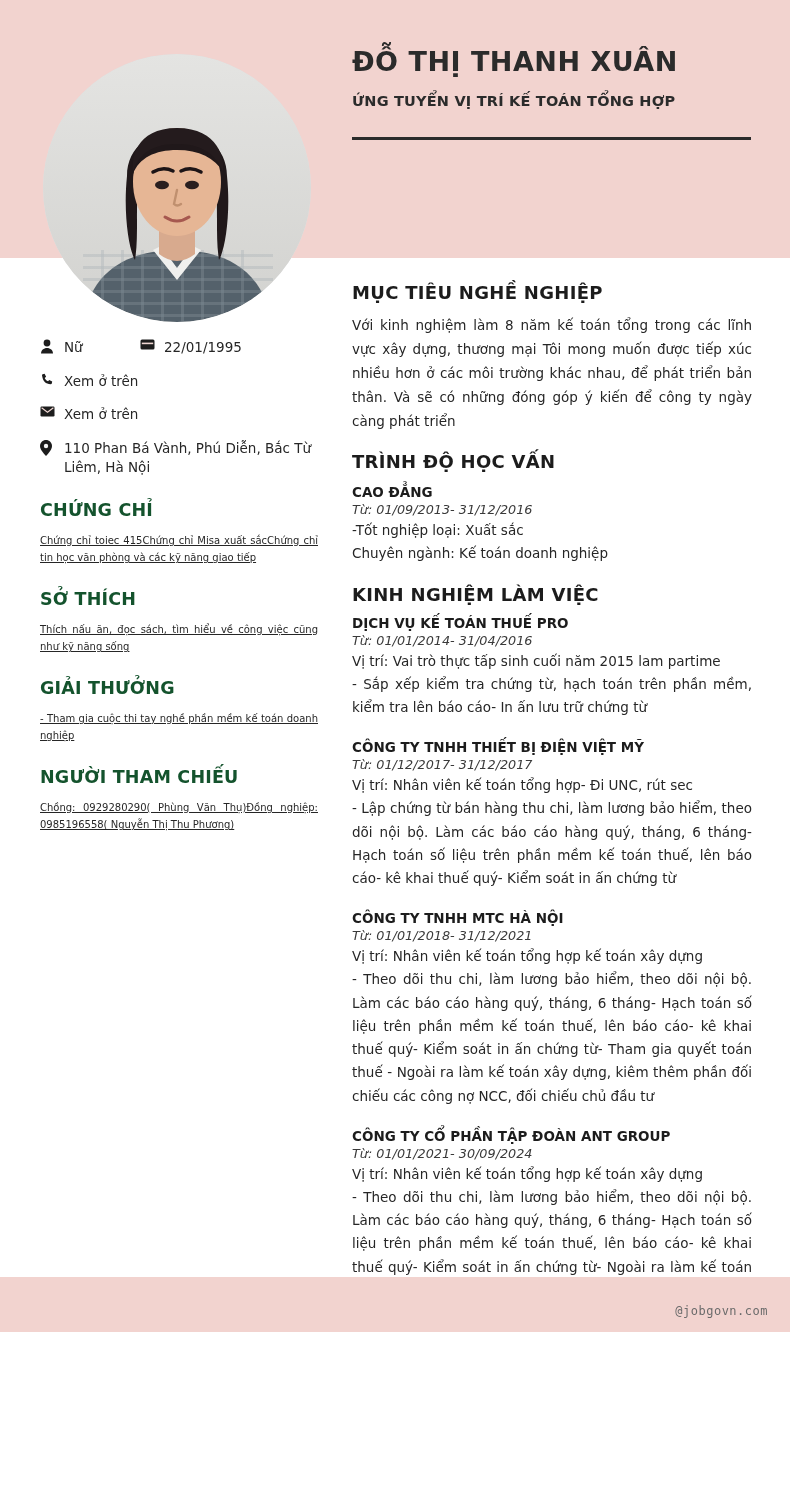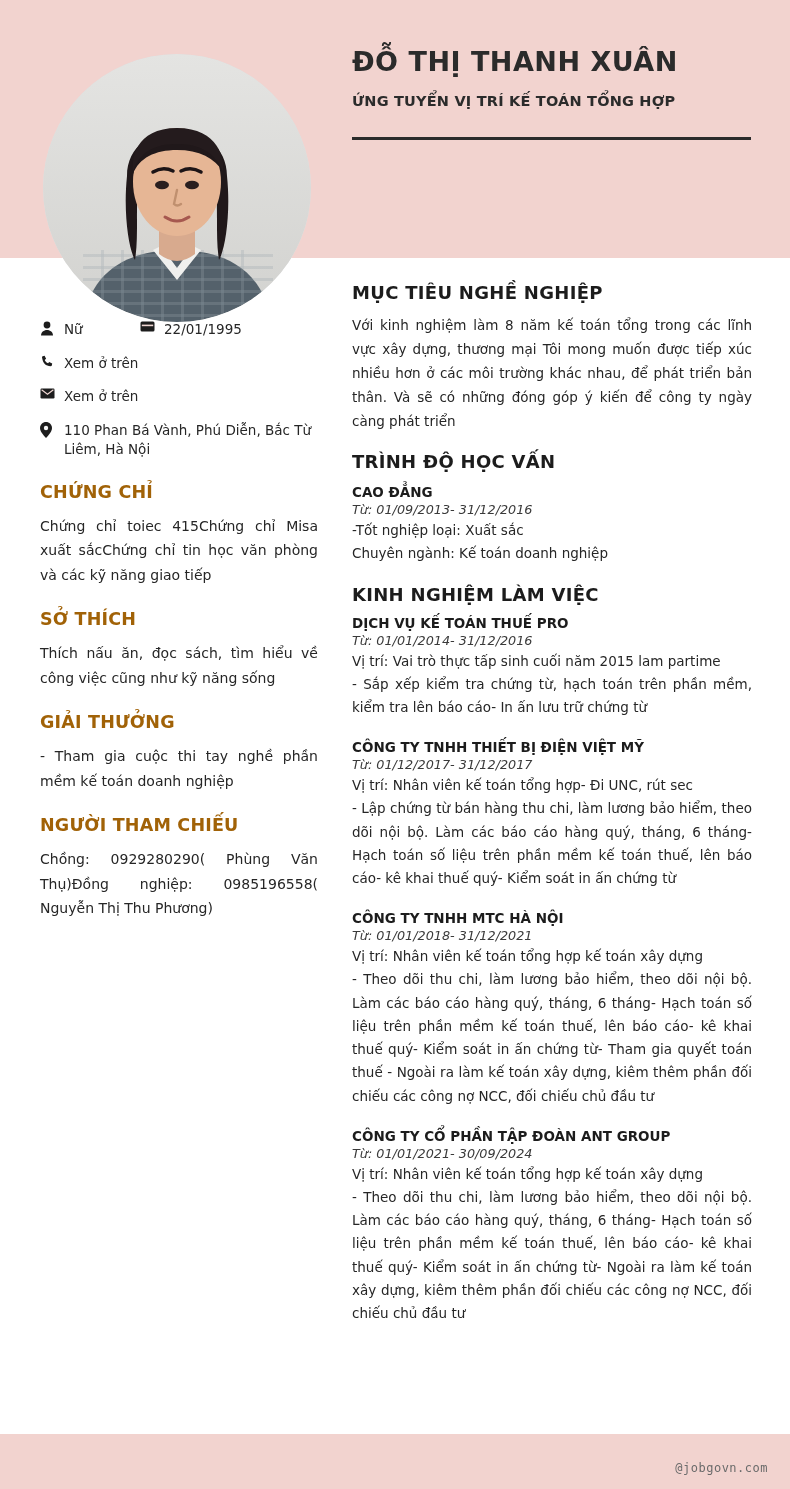--- a/index.html
+++ b/index.html
@@ -5,21 +5,21 @@
   * { box-sizing: border-box; margin: 0; padding: 0; }
   html, body {
     width: 790px;
     height: 1489px;
     background: #ffffff;
     font-family: "DejaVu Sans", "Liberation Sans", sans-serif;
   }
   .page {
     position: relative;
     width: 790px;
-    height: 1489px;
+    height: 1332px;
     background: #ffffff;
     overflow: hidden;
   }
 
   
   .header-band {
     position: absolute;
     top: 0; left: 0;
     width: 790px;
     height: 258px;
@@ -62,21 +62,21 @@
     border-radius: 50%;
     overflow: hidden;
     background: #dfdfdf;
   }
   .photo-svg { display: block; width: 268px; height: 268px; }
 
   
   .left-col {
     position: absolute;
     left: 40px;
-    top: 320px;
+    top: 338px;
     width: 278px;
     color: #262626;
   }
   .info-list { width: 278px; }
   .info-row {
     display: flex;
     align-items: flex-start;
     margin-bottom: 14px;
     font-size: 13.5px;
     line-height: 1.45;
@@ -94,29 +94,30 @@
   .info-text { flex: 1; }
   .info-row.two-col .info-text { width: 76px; flex: 0 0 76px; }
   .info-row.two-col .info-ico2 {
     width: 24px; flex: 0 0 24px;
     display: flex; align-items: center;
   }
 
   .sec-title {
     font-size: 17.5px;
     font-weight: bold;
-    color: #a16207;
+    color: #14532d;
     margin: 22px 0 12px 0;
     letter-spacing: 0.2px;
   }
   .left-col .body-text {
-    font-size: 14px;
+    font-size: 10px;
     line-height: 1.75;
     text-align: justify;
     color: #262626;
+    text-decoration: underline;
   }
 
   
   .right-col {
     position: absolute;
     left: 352px;
     top: 282px;
     width: 400px;
     color: #262626;
   }
@@ -323,21 +324,21 @@
       <div class="sub-date">Từ: 01/09/2013- 31/12/2016</div>
       <div class="r-line">-Tốt nghiệp loại: Xuất sắc</div>
       <div class="r-line">Chuyên ngành: Kế toán doanh nghiệp</div>
     </div>
 
     <div class="block">
       <div class="r-sec-title">KINH NGHIỆM LÀM VIỆC</div>
 
       <div>
         <div class="sub-head" style="margin-top:0">DỊCH VỤ KẾ TOÁN THUẾ PRO</div>
-        <div class="sub-date">Từ: 01/01/2014- 31/12/2016</div>
+        <div class="sub-date">Từ: 01/01/2014- 31/04/2016</div>
         <div class="r-line">Vị trí: Vai trò thực tấp sinh cuối năm 2015 lam partime</div>
         <div class="r-line">- Sắp xếp kiểm tra chứng từ, hạch toán trên phần mềm, kiểm tra lên báo cáo- In ấn lưu trữ chứng từ</div>
       </div>
 
       <div class="gap-s"></div>
 
       <div>
         <div class="sub-head">CÔNG TY TNHH THIẾT BỊ ĐIỆN VIỆT MỸ</div>
         <div class="sub-date">Từ: 01/12/2017- 31/12/2017</div>
         <div class="r-line">Vị trí: Nhân viên kế toán tổng hợp- Đi UNC, rút sec</div>

